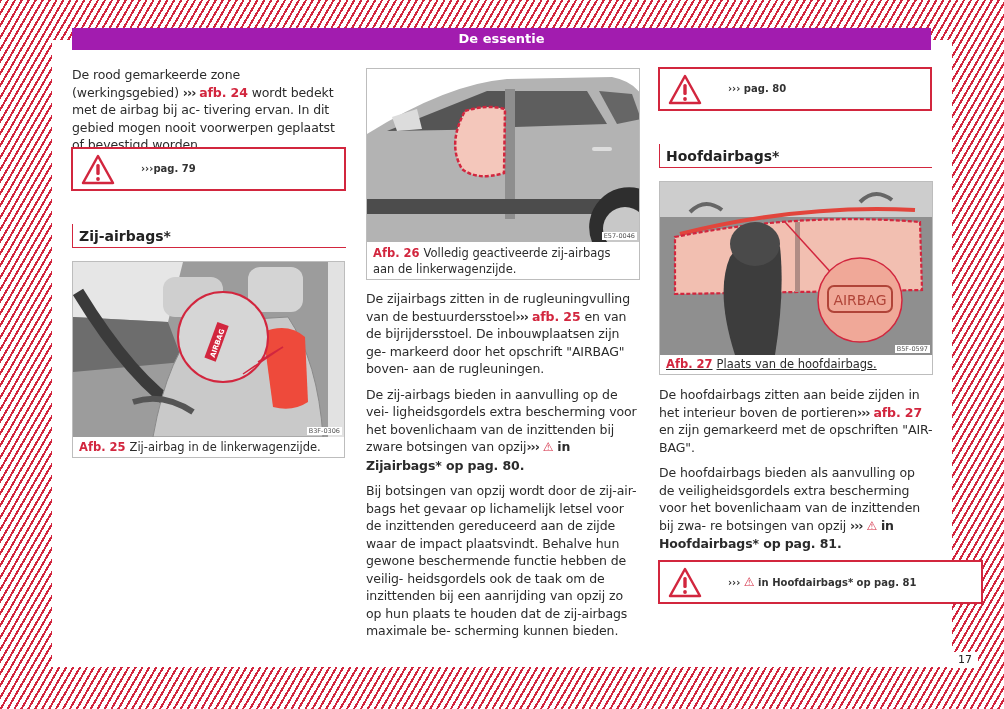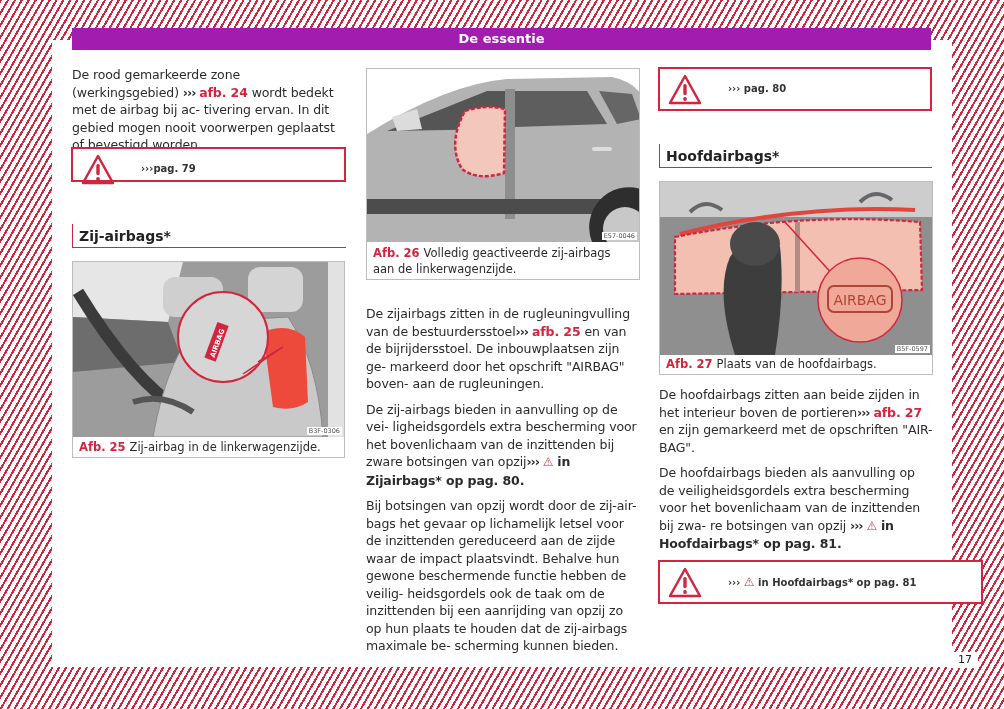--- a/index.html
+++ b/index.html
@@ -45,21 +45,21 @@
 </div>
 
 <div>
   <p class="body-text" style="position:absolute; left:72px; top:66px; width:275px;">
     <span>De rood gemarkeerde zone (werkingsgebied)</span>
     <span class="arrows">›››</span>
     <span class="ref">afb. 24</span>
     <span>wordt bedekt met de airbag bij ac- tivering ervan. In dit gebied mogen nooit voorwerpen geplaatst of bevestigd worden.</span>
   </p>
 
-  <div class="warn-box" style="left:71px; top:147px; width:275px; height:35px;">
+  <div class="warn-box" style="left:71px; top:147px; width:275px; height:44px;">
     <svg class="tri" viewBox="0 0 34 32">
       <path d="M17 2 L32 29 L2 29 Z" fill="none" stroke="#d2263e" stroke-width="2.5" stroke-linejoin="round"></path>
       <rect x="15.3" y="10" width="3.4" height="11" rx="1.5" fill="#d2263e"></rect>
       <circle cx="17" cy="25" r="1.9" fill="#d2263e"></circle>
     </svg>
     <span class="wtext">
       <span>›››</span><span>pag. 79</span>
     </span>
   </div>
 
@@ -112,21 +112,21 @@
         <path d="M98 42 Q 120 35 138 40 L 137 104 Q 110 112 95 100 Q 80 75 98 42 Z" fill="#f4c7bb" stroke="#d2263e" stroke-width="2.5" stroke-dasharray="4,2"></path>
         <rect x="225" y="78" width="20" height="4" rx="2" fill="#ddd"></rect>
       </svg>
     </div>
     <span class="code" style="top:163px;">E57-0046</span>
     <div class="caption" style="top:176px;">
       <span class="ref">Afb. 26</span><span>Volledig geactiveerde zij-airbags aan de linkerwagenzijde.</span>
     </div>
   </div>
 
-  <div style="position:absolute; left:366px; top:305px; width:275px;">
+  <div style="position:absolute; left:366px; top:290px; width:275px;">
     <p class="body-text">
       <span>De zijairbags zitten in de rugleuningvulling van de bestuurdersstoel</span><span class="arrows">›››</span>
       <span class="ref">afb. 25</span>
       <span>en van de bijrijdersstoel. De inbouwplaatsen zijn ge- markeerd door het opschrift "AIRBAG" boven- aan de rugleuningen.</span>
     </p>
     <p class="body-text">
       <span>De zij-airbags bieden in aanvulling op de vei- ligheidsgordels extra bescherming voor het bovenlichaam van de inzittenden bij zware botsingen van opzij</span><span class="arrows">›››</span>
       <span class="warn-inline">⚠</span>
       <span class="bold">in Zijairbags* op pag. 80.</span>
     </p>
@@ -163,21 +163,21 @@
         <rect x="135" y="40" width="5" height="70" fill="#b08c85"></rect>
         <path d="M75 173 Q 55 110 70 75 Q 95 40 120 65 Q 125 110 115 173 Z" fill="#3d3d3d"></path>
         <ellipse cx="95" cy="62" rx="25" ry="22" fill="#4a4a4a"></ellipse>
         <path d="M125 40 L 175 95" stroke="#d2263e" stroke-width="1.5"></path>
         <circle cx="200" cy="118" r="42" fill="#f0a898" stroke="#d2263e" stroke-width="1.5"></circle>
         <rect x="168" y="104" width="64" height="26" rx="6" fill="none" stroke="#b04438" stroke-width="2"></rect>
         <text x="200" y="123" font-size="14" text-anchor="middle" fill="#b04438" font-family="DejaVu Sans, sans-serif">AIRBAG</text>
       </svg>
     </div>
     <span class="code" style="top:163px;">B5F-0597</span>
-    <div class="caption" style="top:174px;">
+    <div class="caption" style="top:174px;text-decoration:underline;">
       <span class="ref">Afb. 27</span><span>Plaats van de hoofdairbags.</span>
     </div>
   </div>
 
   <div style="position:absolute; left:659px; top:386px; width:275px;">
     <p class="body-text">
       <span>De hoofdairbags zitten aan beide zijden in het interieur boven de portieren</span><span class="arrows">›››</span>
       <span class="ref">afb. 27</span>
       <span>en zijn gemarkeerd met de opschriften "AIR- BAG".</span>
     </p>

